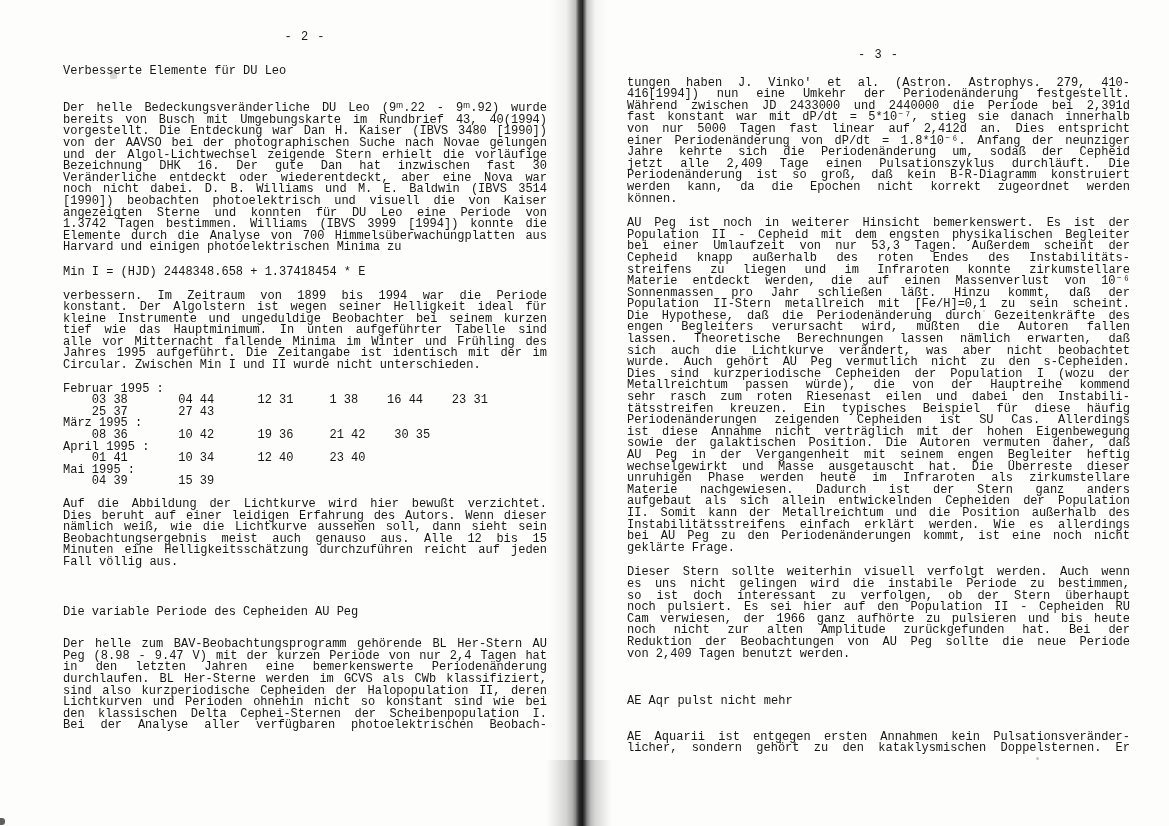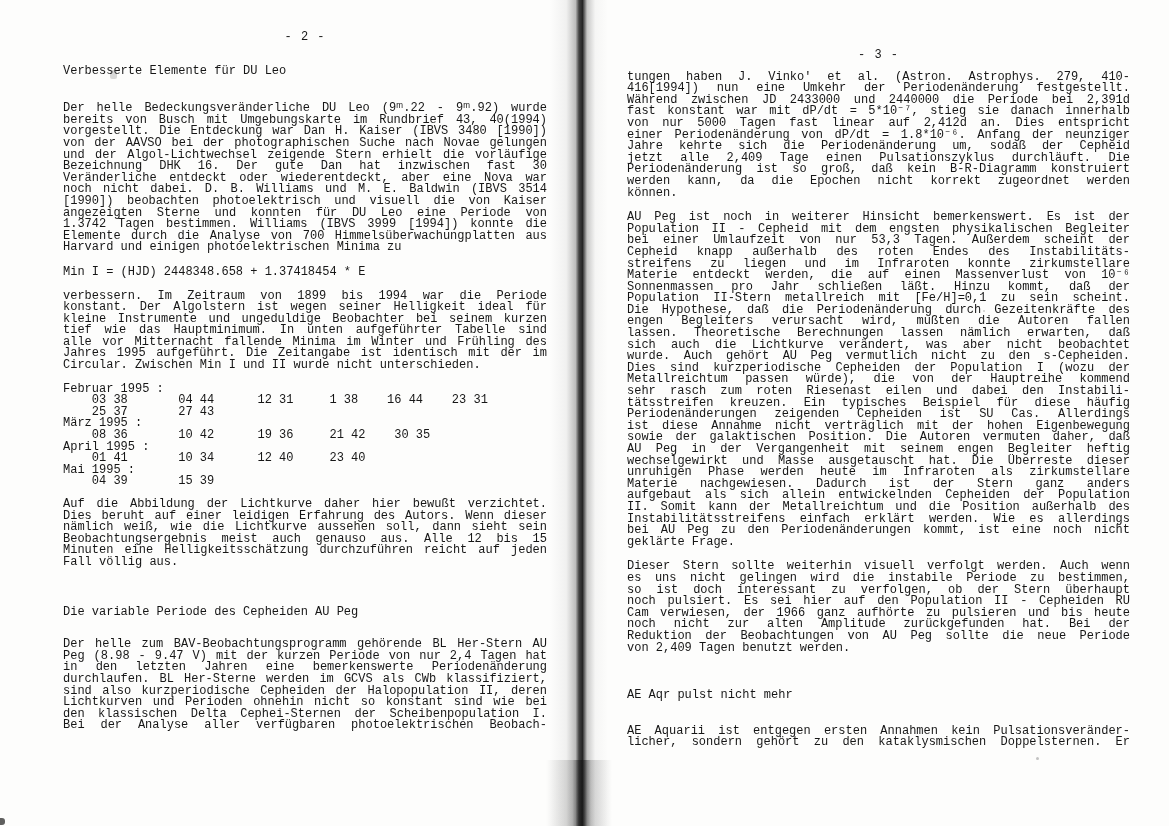--- a/index.html
+++ b/index.html
@@ -46,21 +46,21 @@
   
   .page-left .heading-1 { margin-top: 22px; }
   .page-left .para-1    { margin-top: 26px; }
   .page-left .formula   { margin-top: 13px; }
   .page-left .para-2    { margin-top: 12px; }
   .page-left .tbl       { margin-top: 12px; }
   .page-left .para-3    { margin-top: 11px; }
   .page-left .heading-2 { margin-top: 38px; }
   .page-left .para-4    { margin-top: 21px; font-family: Liberation Mono, monospace; }
 
-  .page-right .para-1    { margin-top: 10px; }
+  .page-right .para-1    { margin-top: 16px; }
   .page-right .para-2    { margin-top: 13px; }
   .page-right .para-3    { margin-top: 13px; }
   .page-right .heading-1 { margin-top: 36px; }
   .page-right .para-4    { margin-top: 24px; }
 
   
   .gutter {
     position: absolute;
     left: 550px; top: 0; width: 58px; height: 826px;
     background: linear-gradient(to right,
@@ -135,21 +135,21 @@
         <div class="ln">    25 37       27 43</div>
         <div class="ln">März 1995 :</div>
         <div class="ln">    08 36       10 42      19 36     21 42    30 35</div>
         <div class="ln">April 1995 :</div>
         <div class="ln">    01 41       10 34      12 40     23 40</div>
         <div class="ln">Mai 1995 :</div>
         <div class="ln">    04 39       15 39</div>
       </div>
 
     <div class="para para-3">
-        <div class="ln">Auf die Abbildung der Lichtkurve daher hier bewußt verzichtet.</div>
+        <div class="ln">Auf die Abbildung der Lichtkurve wird hier bewußt verzichtet.</div>
         <div class="ln">Dies beruht auf einer leidigen Erfahrung des Autors. Wenn dieser</div>
         <div class="ln">nämlich weiß, wie die Lichtkurve aussehen soll, dann sieht sein</div>
         <div class="ln">Beobachtungsergebnis meist auch genauso aus. Alle 12 bis 15</div>
         <div class="ln">Minuten eine Helligkeitsschätzung durchzuführen reicht auf jeden</div>
         <div class="ln ln-last">Fall völlig aus.</div>
       </div>
 
     <div class="heading heading-2">Die variable Periode des Cepheiden AU Peg</div>
 
     <div class="para para-4">

